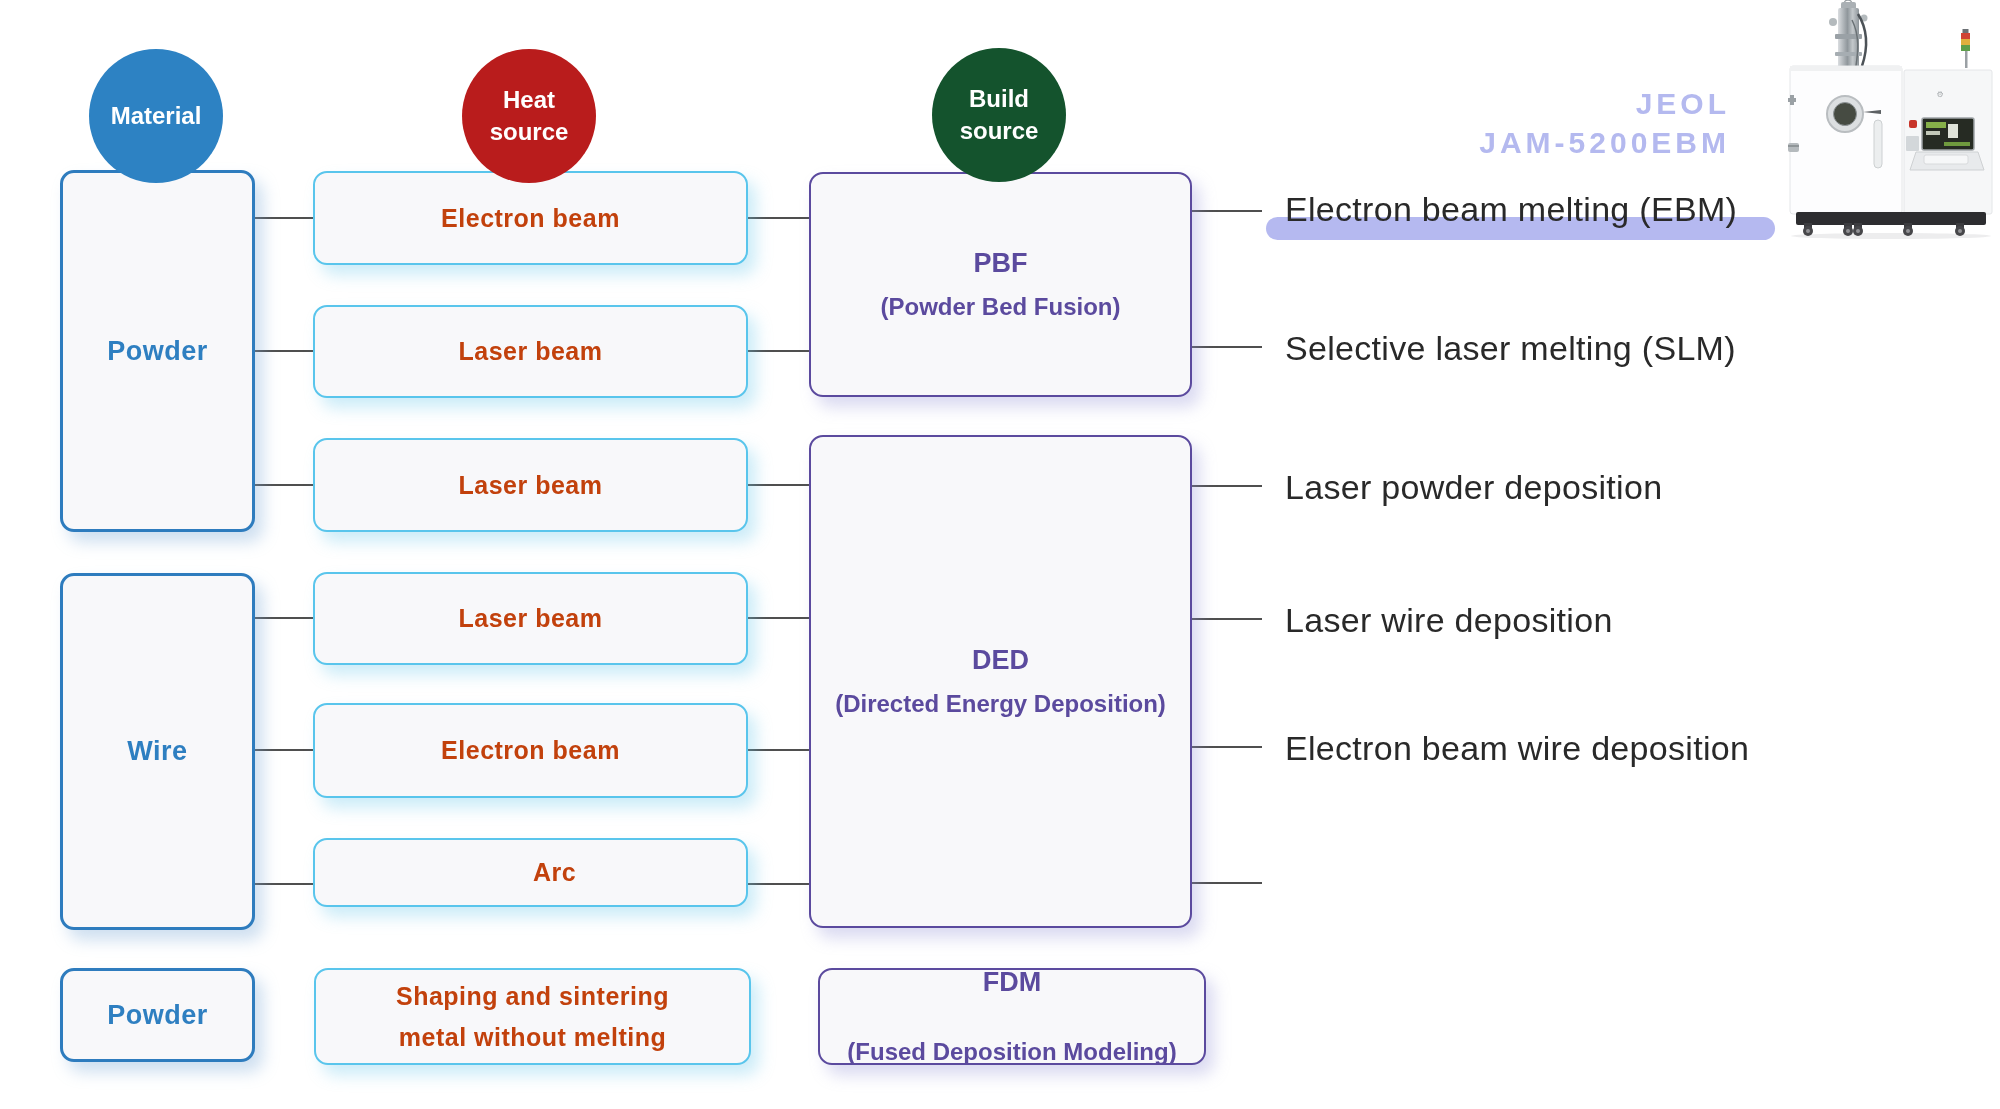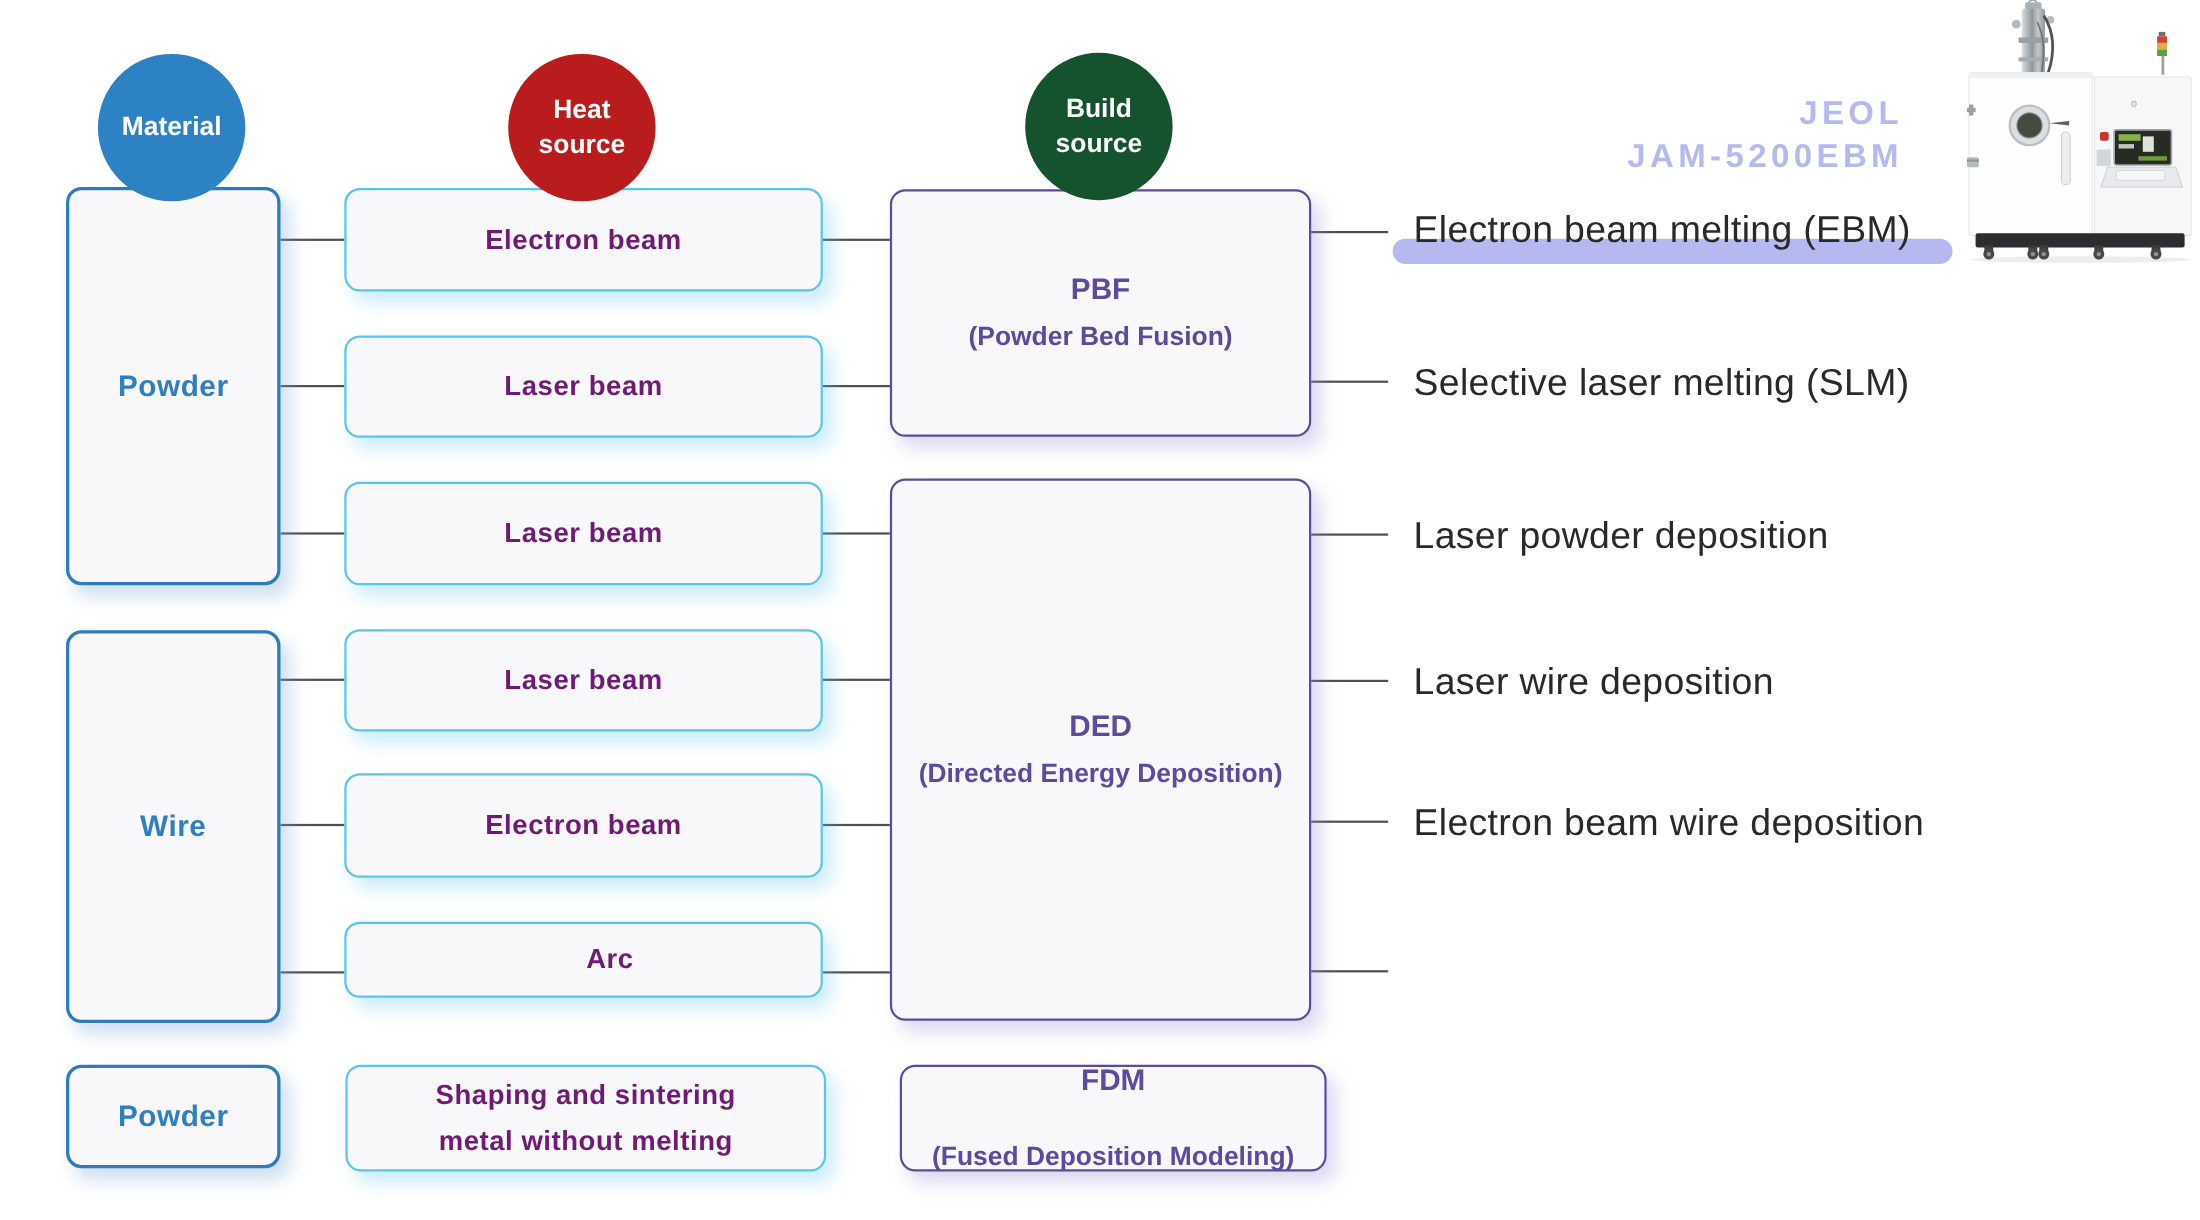--- a/index.html
+++ b/index.html
@@ -11,21 +11,21 @@
             color:#fff; font-weight:700; font-size:24px; line-height:32px; text-align:center; z-index:3; }
   .circle-material { left:89px;  top:49px; background:#2d82c3; }
   .circle-heat     { left:462px; top:49px; background:#b91c1c; }
   .circle-build    { left:932px; top:48px; background:#14532d; }
 
   .box { position:absolute; background:#f8f8fa; border-radius:14px; box-sizing:border-box;
          display:flex; flex-direction:column; align-items:center; justify-content:center;
          text-align:center; z-index:1; }
   .material-box { border:3px solid #2e7cbe; color:#2e7fc1; font-weight:700; font-size:27px;
                   letter-spacing:.5px; box-shadow:8px 10px 16px rgba(125,170,215,.38); }
-  .heat-box { border:2.5px solid #59c5ec; color:#701a75; font-weight:700; font-size:25px;
+  .heat-box { border:2.5px solid #59c5ec; color:#c2410c; font-weight:700; font-size:25px;
               letter-spacing:.5px; box-shadow:8px 10px 16px rgba(110,200,235,.35); }
   .build-box { border:2.5px solid #5b4a9e; color:#5b4a9e; font-weight:700; font-size:24px;
                box-shadow:8px 10px 16px rgba(150,150,215,.35); }
   .build-box .abbr { font-size:27px; margin-bottom:14px; }
   .build-box.small .abbr { margin-bottom:8px; }
   .two-line span { display:block; }
   .two-line span + span { margin-top:12px; }
 
   .mat1 { left:60px; top:170px; width:195px; height:362px; }
   .mat2 { left:60px; top:573px; width:195px; height:357px; }

